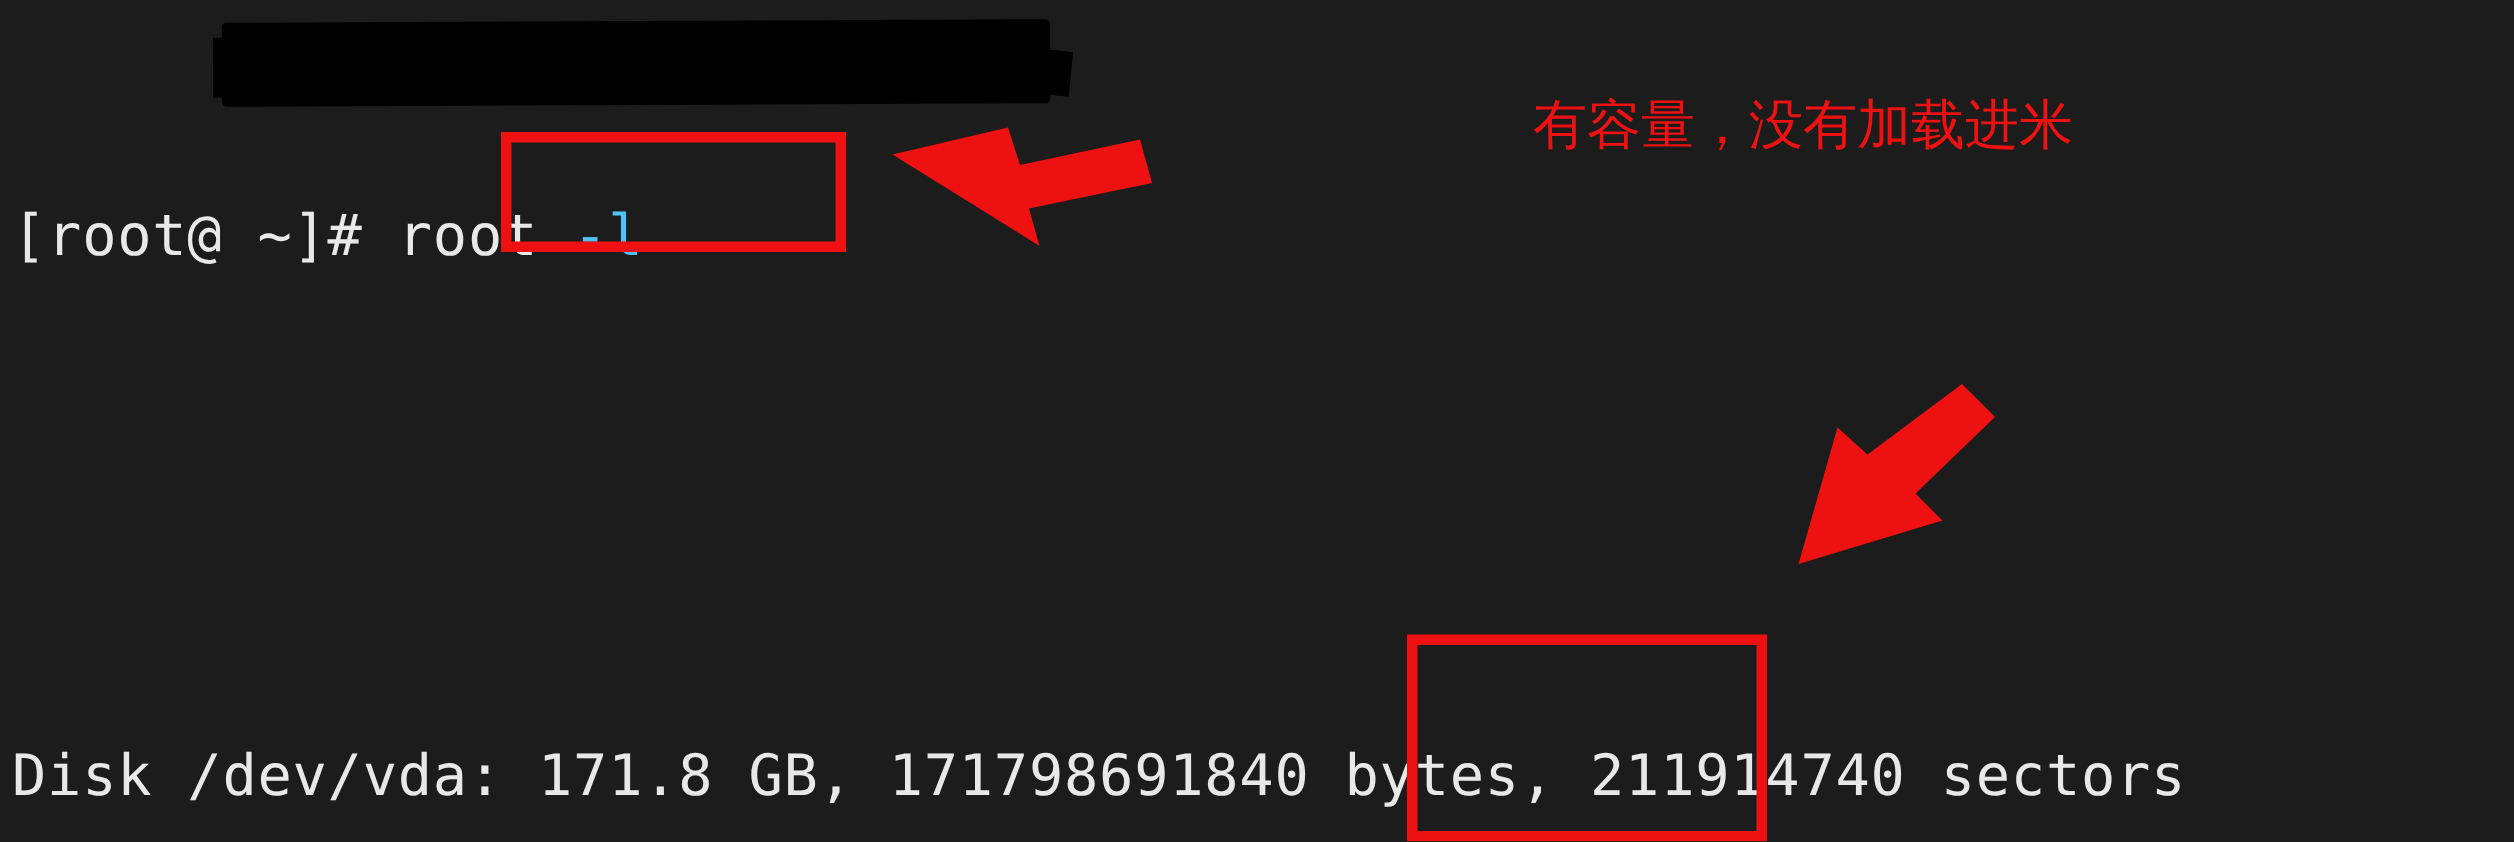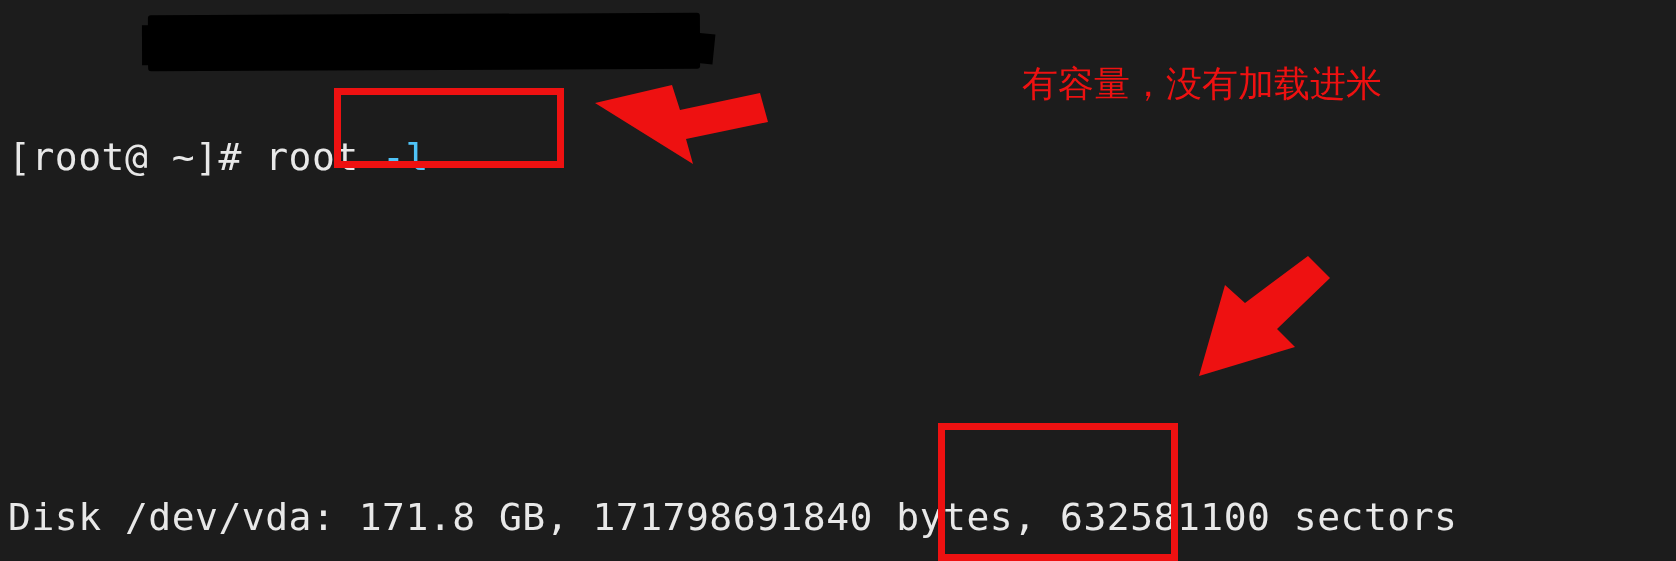--- a/index.html
+++ b/index.html
@@ -112,21 +112,21 @@
 <body>
 
 <div id="screen">
 
   <div class="term">
 
     <div class="line"><span class="plain">[root@</span><span class="plain"></span><span class="plain"> ~]# </span><span class="plain">root</span><span class="plain"> </span><span class="cyan">-l</span></div>
 
     <div class="line blank"> </div>
 
-    <div class="line">Disk /dev/vda: 171.8 GB, 171798691840 bytes, 632581100 sectors</div>
+    <div class="line">Disk /dev/vda: 171.8 GB, 171798691840 bytes, 211914740 sectors</div>
     
     
     
     
     
 
     
 
     
     

